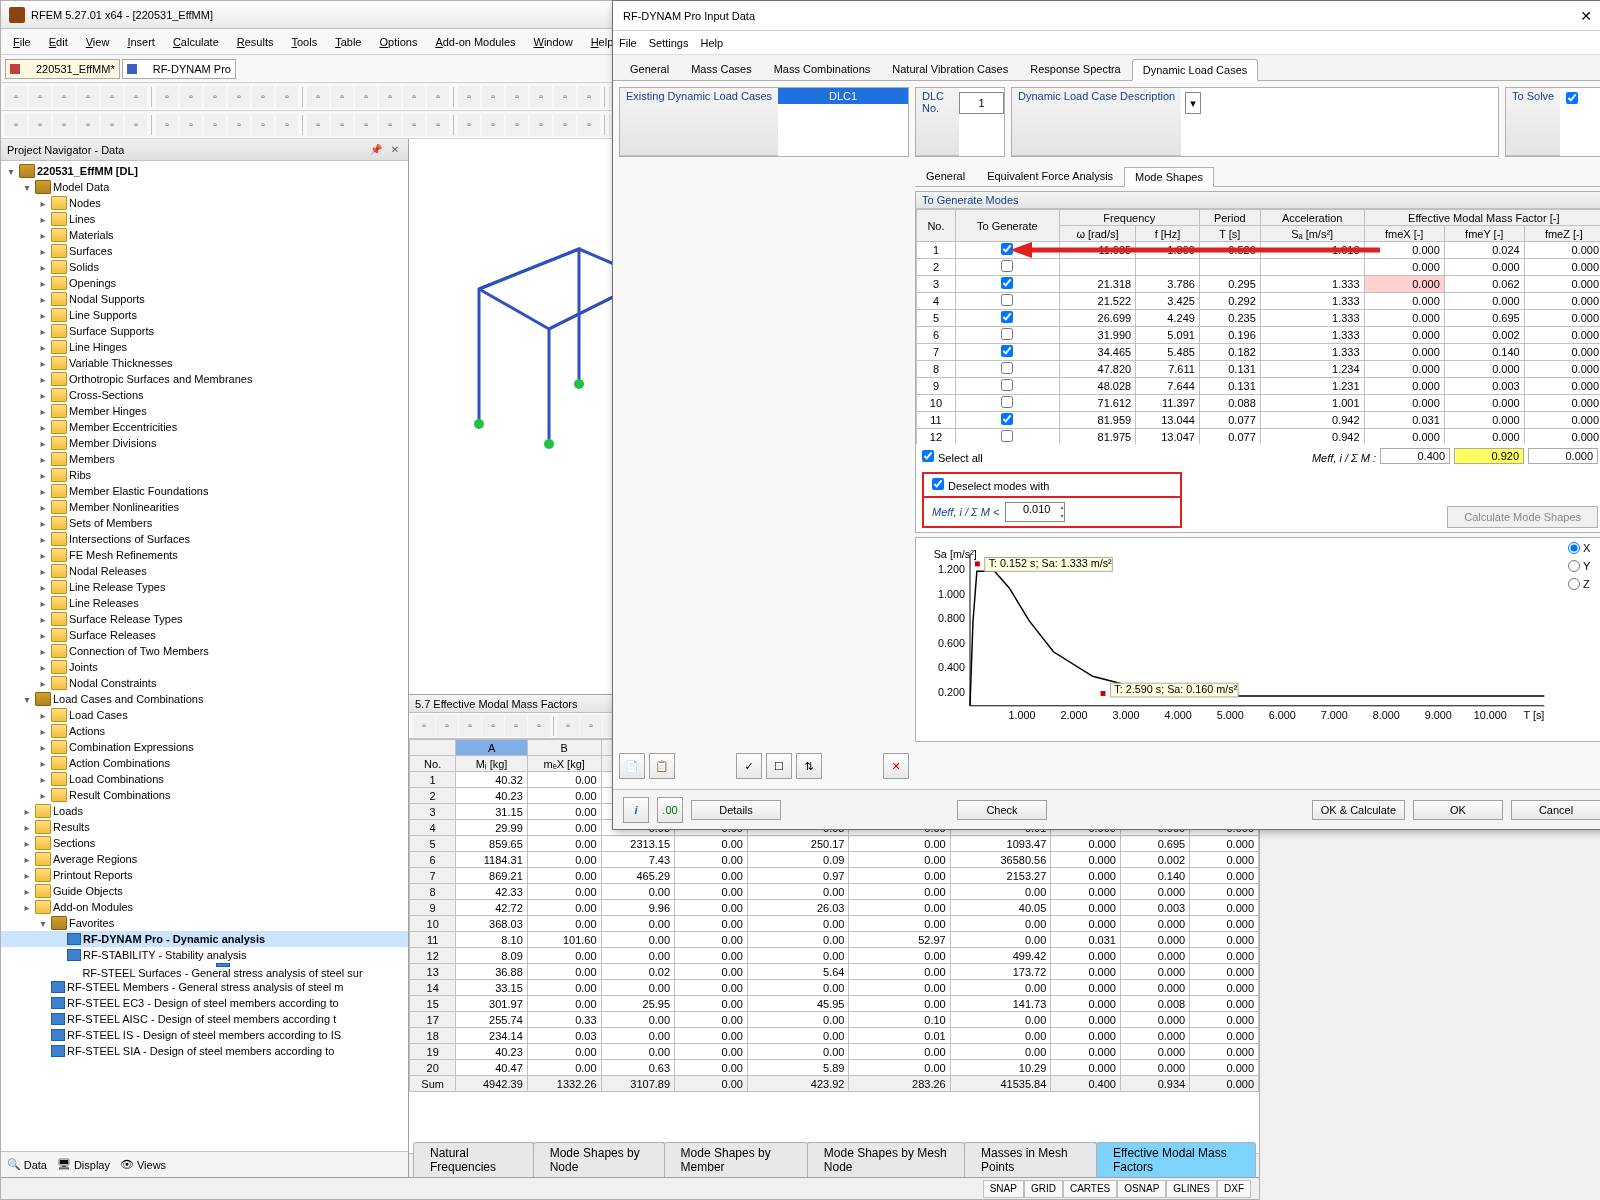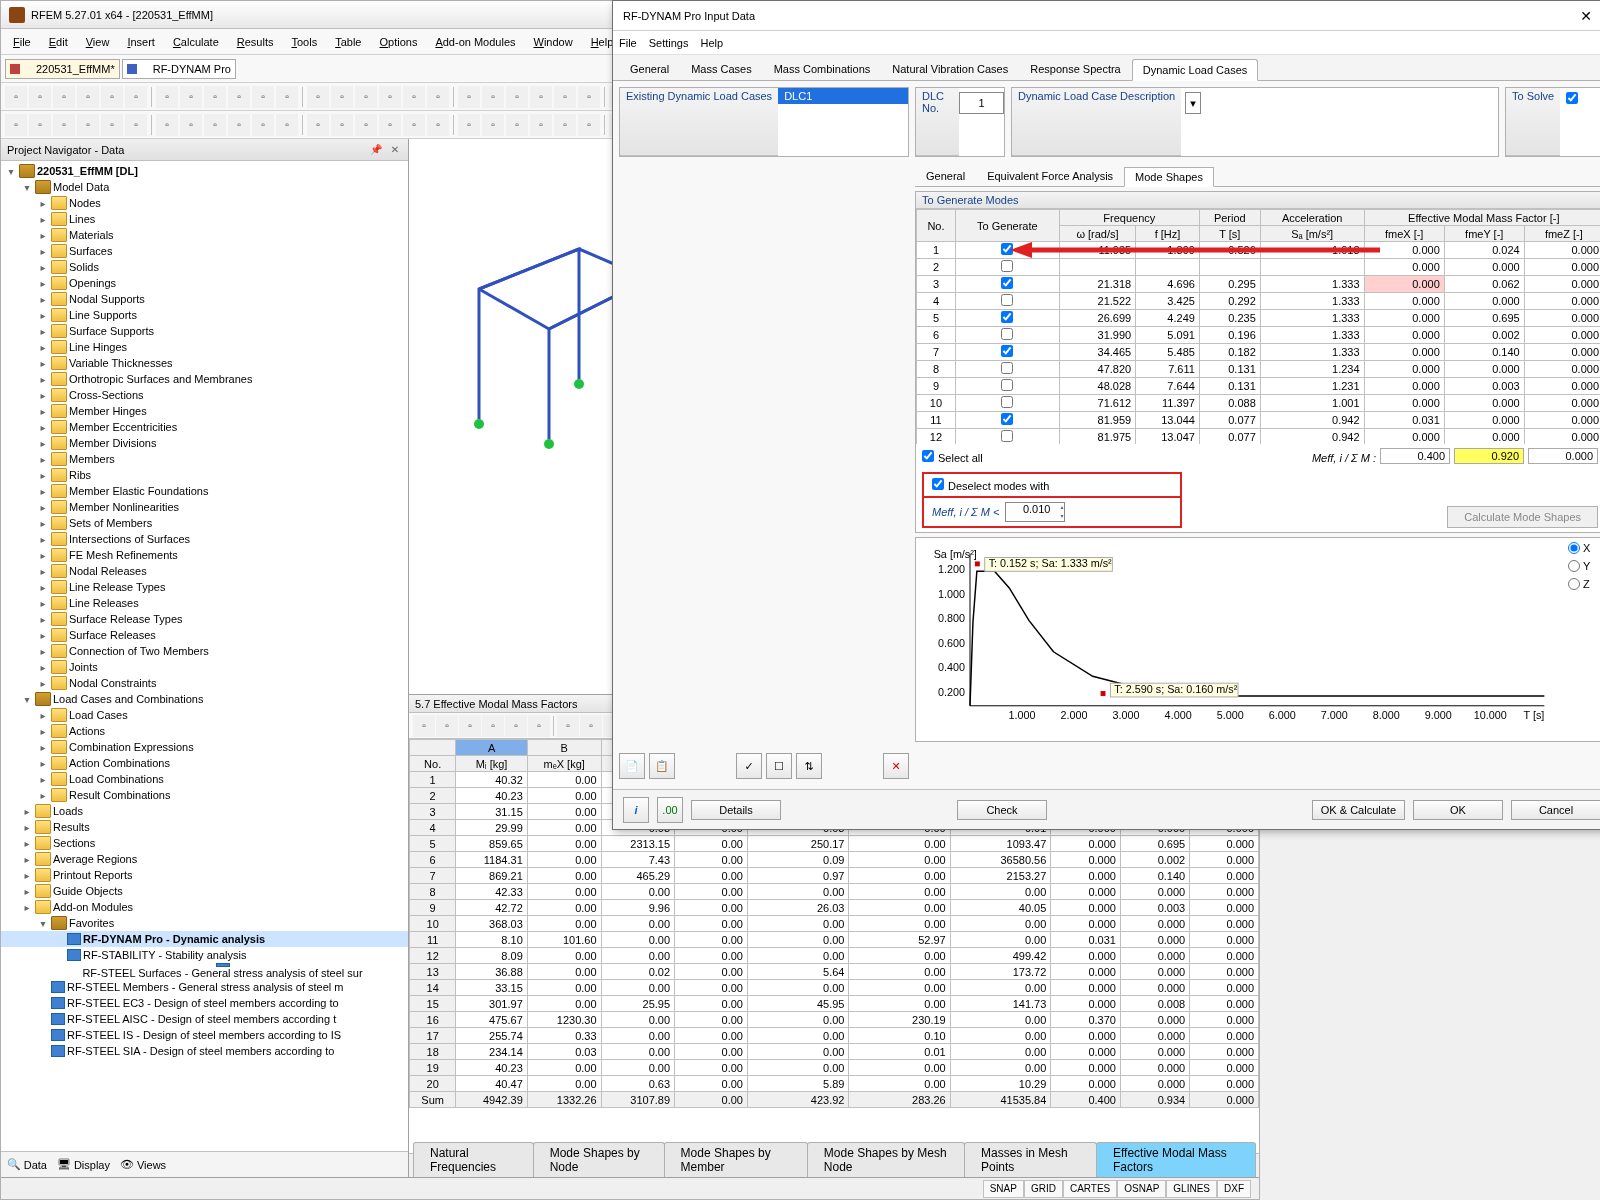--- a/index.html
+++ b/index.html
@@ -54,21 +54,21 @@
 .dlg-title .close { width:30px; height:20px; display:flex; align-items:center; justify-content:center; font-size:14px; cursor:default; }
 .dlg-menu { height:24px; display:flex; align-items:center; padding:0 6px; gap:12px; background:#fff; border-bottom:1px solid #e0e0e0; }
 .dlg-tabs { height:26px; display:flex; align-items:flex-end; padding:0 6px; background:#f4f4f4; border-bottom:1px solid #b0b0b0; }
 .dlg-tabs span { padding:4px 10px; cursor:default; border:1px solid transparent; font-size:11px; }
 .dlg-tabs span.active { background:#fff; border:1px solid #b0b0b0; border-bottom:1px solid #fff; margin-bottom:-1px; border-radius:3px 3px 0 0; }
 .dlg-body { flex:1; display:flex; flex-direction:column; padding:6px; gap:6px; overflow:hidden; }
 .dlg-upper { display:flex; gap:6px; height:70px;}
 .panel { border:1px solid #b0b0b0; background:#fff; display:flex; flex-direction:row; }
 .panel-h { background:linear-gradient(#f4f4f4,#e4e4e4); border-bottom:1px solid #c0c0c0; padding:2px 6px; font-size:11px; color:#15428b; }
 .dlc-list { flex:1; }
-.dlc-list .item { background:#2070e0; color:#fff; padding:2px 6px; }
+.dlc-list .item { background:#2070e0; color:#fff; padding:2px 6px;text-align:center; }
 .dlc-no { width:90px; }
 .dlc-no .val { margin:4px auto; width:60px; height:22px; border:1px solid #888; text-align:center; line-height:20px; background:#fff;}
 .dlc-desc { flex:1; }
 .dlc-desc .combo { margin:4px; height:22px; border:1px solid #888; background:#fff; display:flex; align-items:center; justify-content:flex-end; padding:0 4px;}
 .to-solve { width:100px; }
 .to-solve .chk { margin:4px 6px; }
 .sub-tabs { height:24px; display:flex; align-items:flex-end; border-bottom:1px solid #b0b0b0; }
 .sub-tabs span { padding:3px 10px; border:1px solid transparent; cursor:default; }
 .sub-tabs span.active { background:#fff; border:1px solid #b0b0b0; border-bottom:1px solid #fff; margin-bottom:-1px; }
 .gen-panel { border:1px solid #b0b0b0; background:#fff; }
@@ -768,33 +768,20 @@
                   <td>25.95</td>
                   <td>0.00</td>
                   <td>45.95</td>
                   <td>0.00</td>
                   <td>141.73</td>
                   <td>0.000</td>
                   <td>0.008</td>
                   <td>0.000</td>
                 </tr>
                 <tr>
-                  <td class="rowhdr">16</td>
-                  <td>475.67</td>
-                  <td>1230.30</td>
-                  <td>0.00</td>
-                  <td>0.00</td>
-                  <td>0.00</td>
-                  <td>230.19</td>
-                  <td>0.00</td>
-                  <td>0.370</td>
-                  <td>0.000</td>
-                  <td>0.000</td>
-                </tr>
-                <tr>
                   <td class="rowhdr">17</td>
                   <td>255.74</td>
                   <td>0.33</td>
                   <td>0.00</td>
                   <td>0.00</td>
                   <td>0.00</td>
                   <td>0.10</td>
                   <td>0.00</td>
                   <td>0.000</td>
                   <td>0.000</td>
@@ -984,21 +971,21 @@
                     <td></td>
                     <td></td>
                     <td>0.000</td>
                     <td>0.000</td>
                     <td>0.000</td>
                   </tr>
                   <tr>
                     <td class="c">3</td>
                     <td class="c"><input type="checkbox" checked="" style=""></td>
                     <td>21.318</td>
-                    <td>4.696</td>
+                    <td>3.786</td>
                     <td>0.295</td>
                     <td>1.333</td>
                     <td class="hl">0.000</td>
                     <td>0.062</td>
                     <td>0.000</td>
                   </tr>
                   <tr>
                     <td class="c">4</td>
                     <td class="c"><input type="checkbox" style=""></td>
                     <td>21.522</td>

